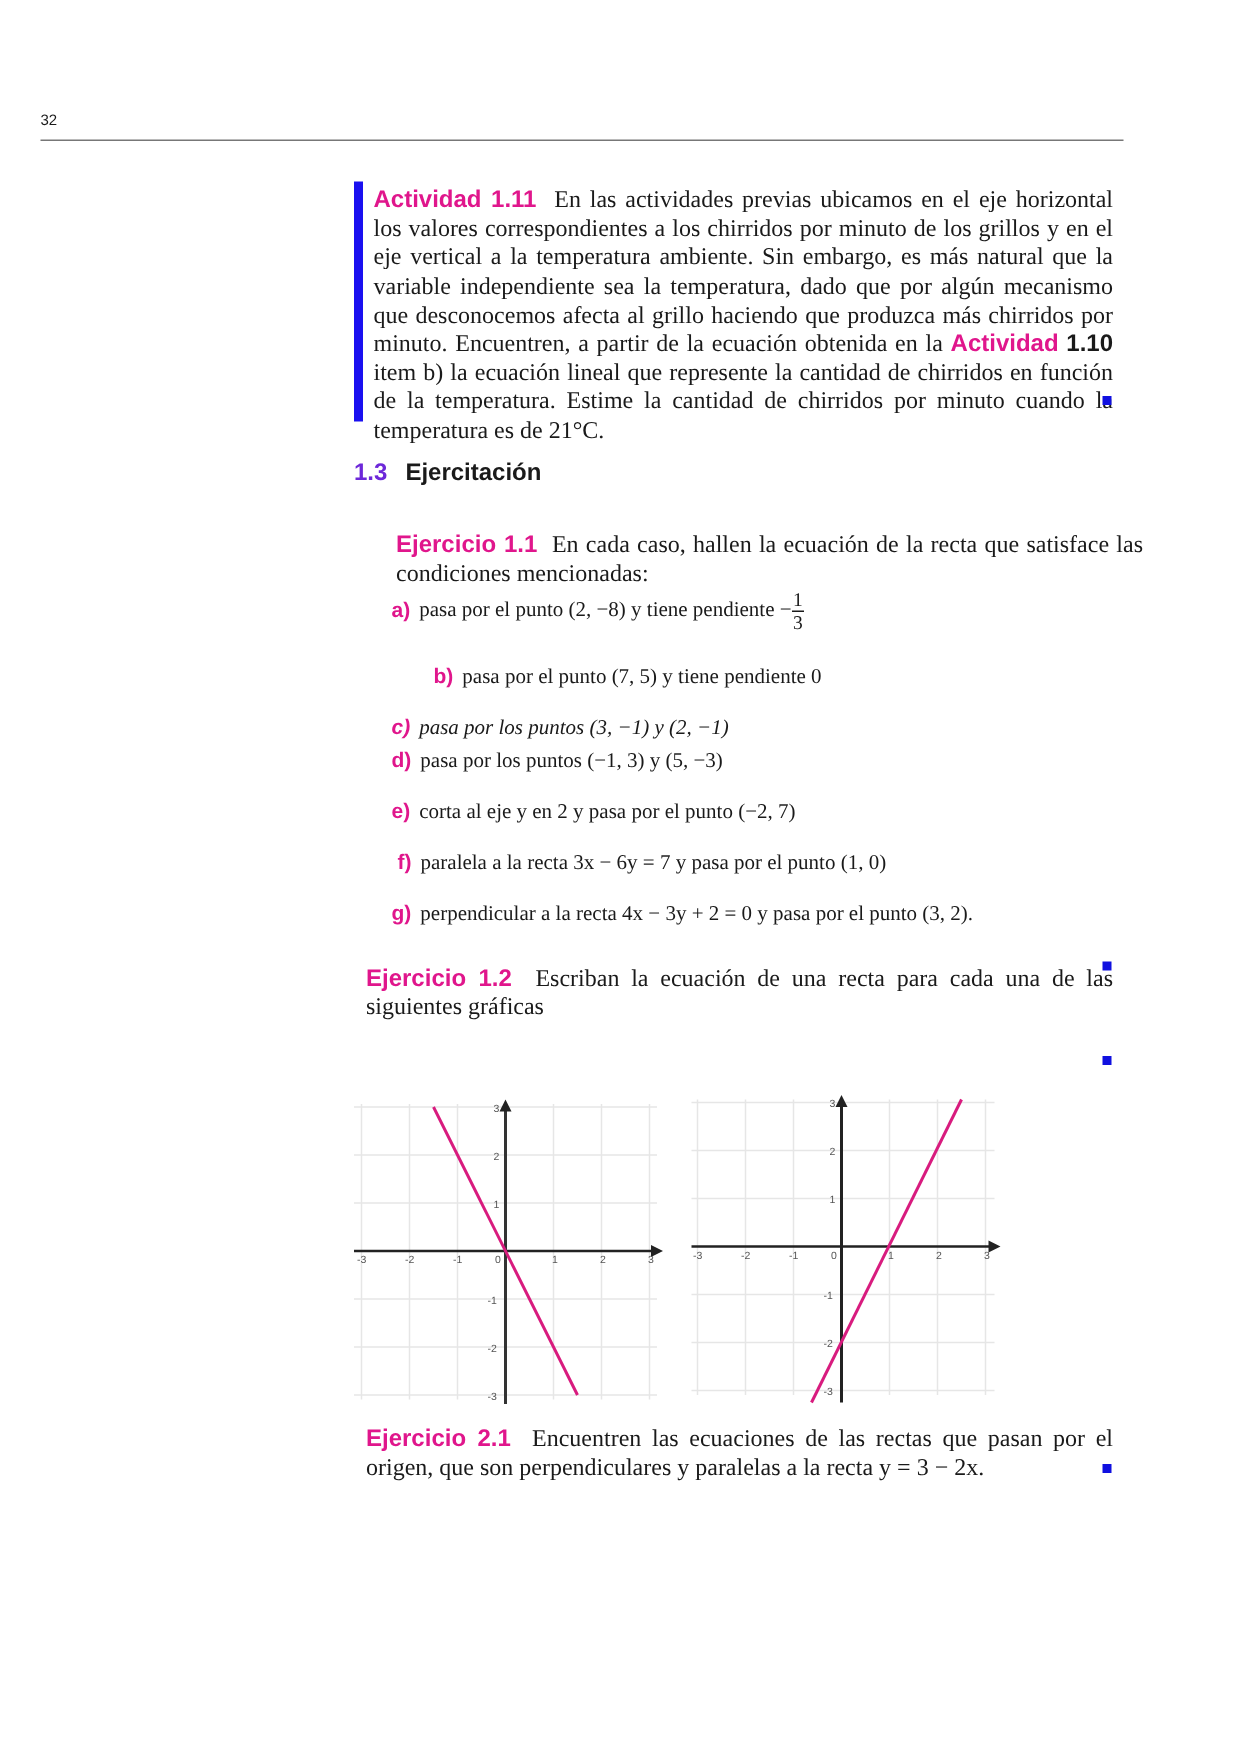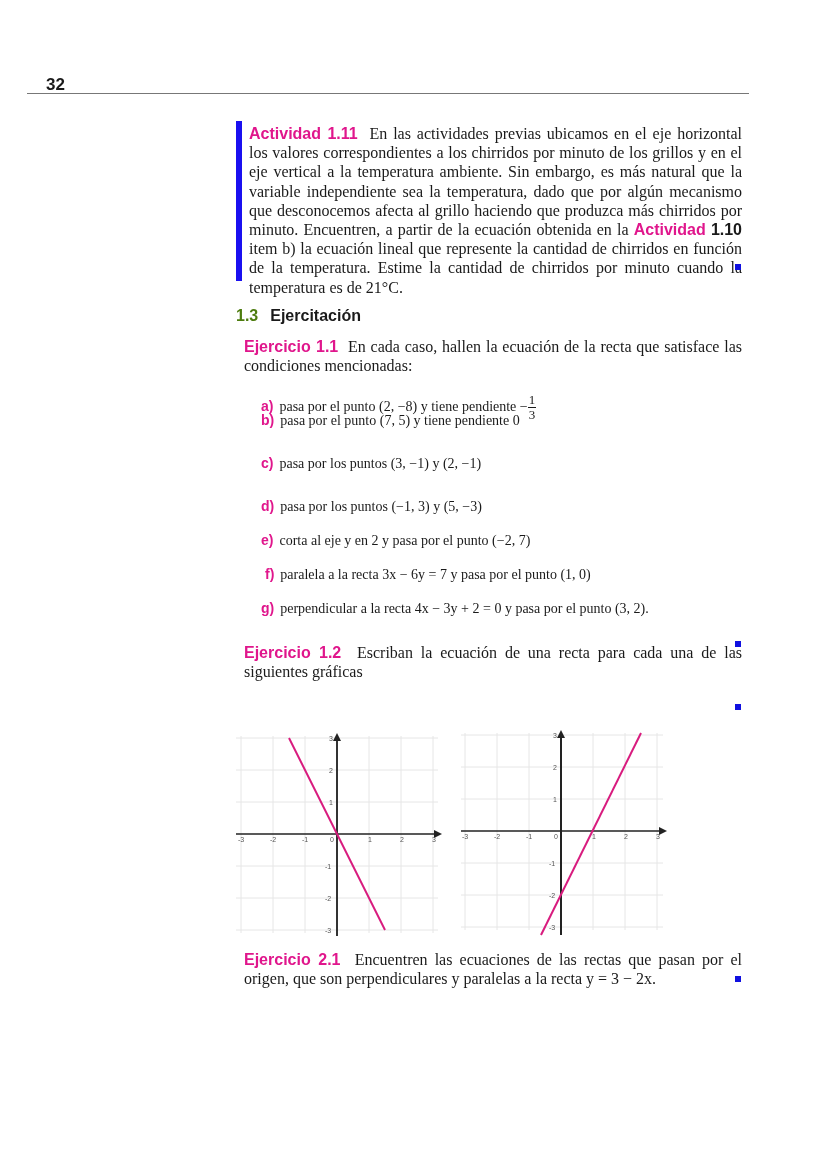--- a/index.html
+++ b/index.html
@@ -1,27 +1,27 @@
 <!DOCTYPE html>
 <html><head>
 <meta charset="utf-8">
 <style>
   html, body { margin:0; padding:0; background:#ffffff; }
   body { width:828px; height:1171px; position:relative; font-family:"Liberation Serif", serif; color:#1a1a1a; overflow:hidden; }
   .abs { position:absolute; }
-  .page-num { left:27px; top:75px; font-family:"Liberation Sans", sans-serif; font-weight:bold; font-size:17px;margin-left:19px; }
+  .page-num { left:27px; top:75px; font-family:"Liberation Sans", sans-serif; font-weight:normal; font-size:10px; }
   .header-rule { left:27px; top:93px; width:722px; height:1px; background:#777; }
   .sans-b { font-family:"Liberation Sans", sans-serif; font-weight:bold; }
   .mag { color:#e0168c; }
   .body-text { font-size:16px; line-height:19.2px; text-align:justify; }
   .qed { display:inline-block; width:6px; height:6px; background:#1010e0; }
   .activity-bar { left:236px; top:121px; width:6px; height:160px; background:#1a10f0; }
   .activity-text { left:249px; top:124px; width:493px; }
   .section-title { left:236px; top:307px; font-family:"Liberation Sans", sans-serif; font-weight:bold; font-size:16px; }
-  .section-title .num { color:#4d7c0f; margin-right:12px; }
+  .section-title .num { color:#6d28d9; margin-right:12px; }
   .ex-text { left:244px; width:498px; }
   .item { left:261px; font-size:14px; }
   .item .lbl { font-family:"Liberation Sans", sans-serif; font-weight:bold; color:#e0168c; margin-right:6px; }
   .frac { display:inline-block; vertical-align:middle; text-align:center; font-size:13px; line-height:14px; }
   .frac .top { display:block; border-bottom:1px solid #1a1a1a; padding:0 1px; }
   .frac .bot { display:block; }
   svg text { font-family:"Liberation Sans", sans-serif; }
 </style>
 </head>
 <body>
@@ -36,32 +36,32 @@
   <span class="sans-b mag">Actividad</span>
   <span class="sans-b">1.10</span>
   <span>item b) la ecuación lineal que represente la cantidad de chirridos en función de la temperatura. Estime la cantidad de chirridos por minuto cuando la temperatura es de 21°C.</span>
 </div>
 <div class="abs qed" style="left:735px;top:264px;"></div>
 
 <div class="abs section-title">
   <span class="num">1.3</span><span>Ejercitación</span>
 </div>
 
-<div class="abs ex-text body-text" style="top:337px;">
+<div class="abs ex-text body-text" style="top:354px;margin-left:20px;">
   <span class="sans-b mag">Ejercicio 1.1</span>&nbsp;
   <span>En cada caso, hallen la ecuación de la recta que satisface las condiciones mencionadas:</span>
 </div>
 
 <div class="abs item" style="top:393px;">
   <span class="lbl">a)</span><span>pasa por el punto (2, −8) y tiene pendiente −</span><span class="frac"><span class="top">1</span><span class="bot">3</span></span>
 </div>
-<div class="abs item" style="top:412px;">
+<div class="abs item" style="top:442px;margin-left:28px;">
   <span class="lbl">b)</span><span>pasa por el punto (7, 5) y tiene pendiente 0</span>
 </div>
-<div class="abs item" style="top:455px;">
+<div class="abs item" style="top:476px;font-style:italic;">
   <span class="lbl">c)</span><span>pasa por los puntos (3, −1) y (2, −1)</span>
 </div>
 <div class="abs item" style="top:498px;text-align:right;">
   <span class="lbl">d)</span><span>pasa por los puntos (−1, 3) y (5, −3)</span>
 </div>
 <div class="abs item" style="top:532px;">
   <span class="lbl">e)</span><span>corta al eje y en 2 y pasa por el punto (−2, 7)</span>
 </div>
 <div class="abs item" style="top:566px;left:265px;">
   <span class="lbl">f)</span><span>paralela a la recta 3x − 6y = 7 y pasa por el punto (1, 0)</span>

